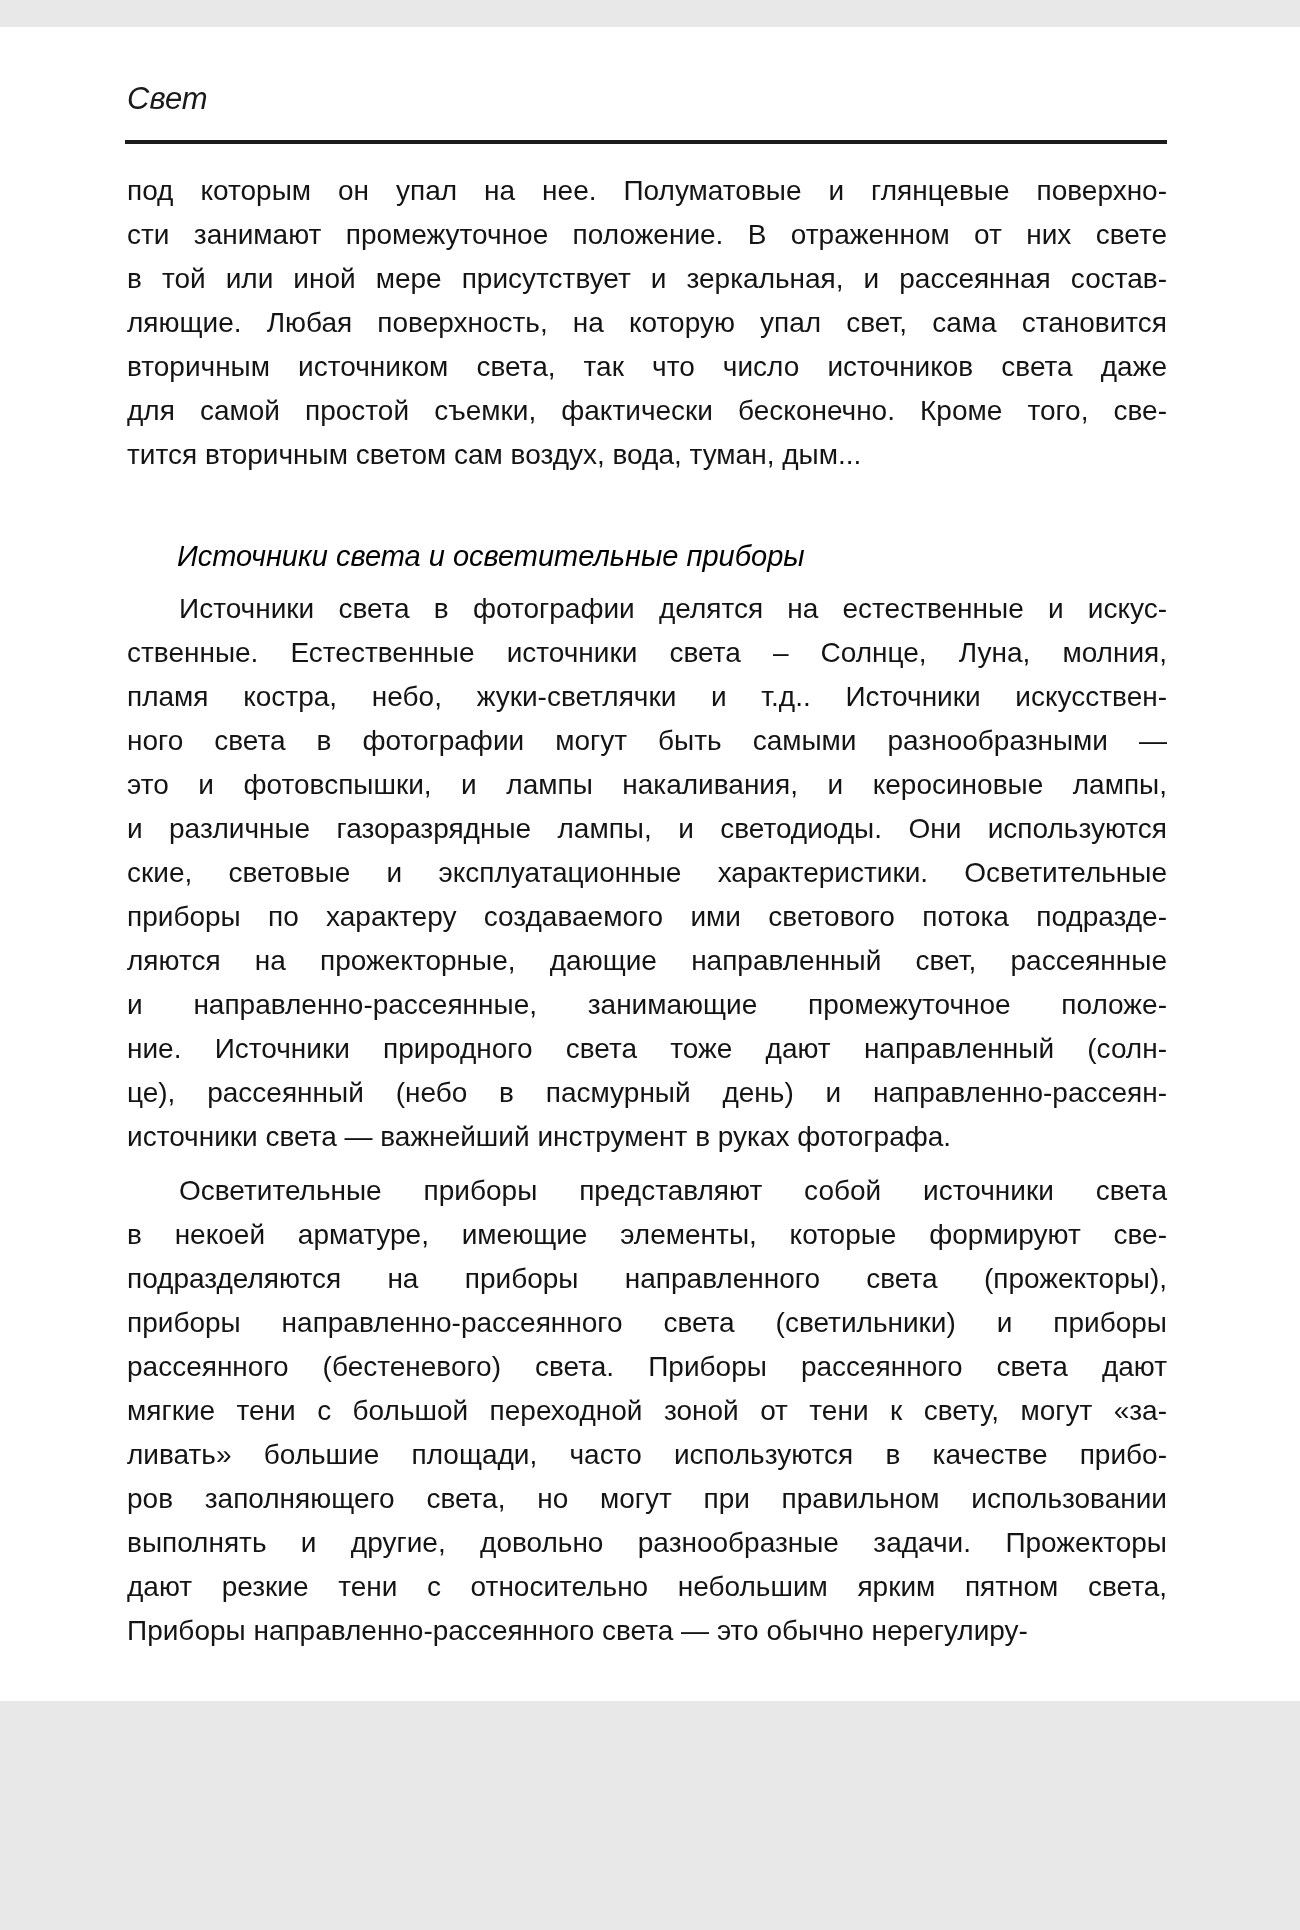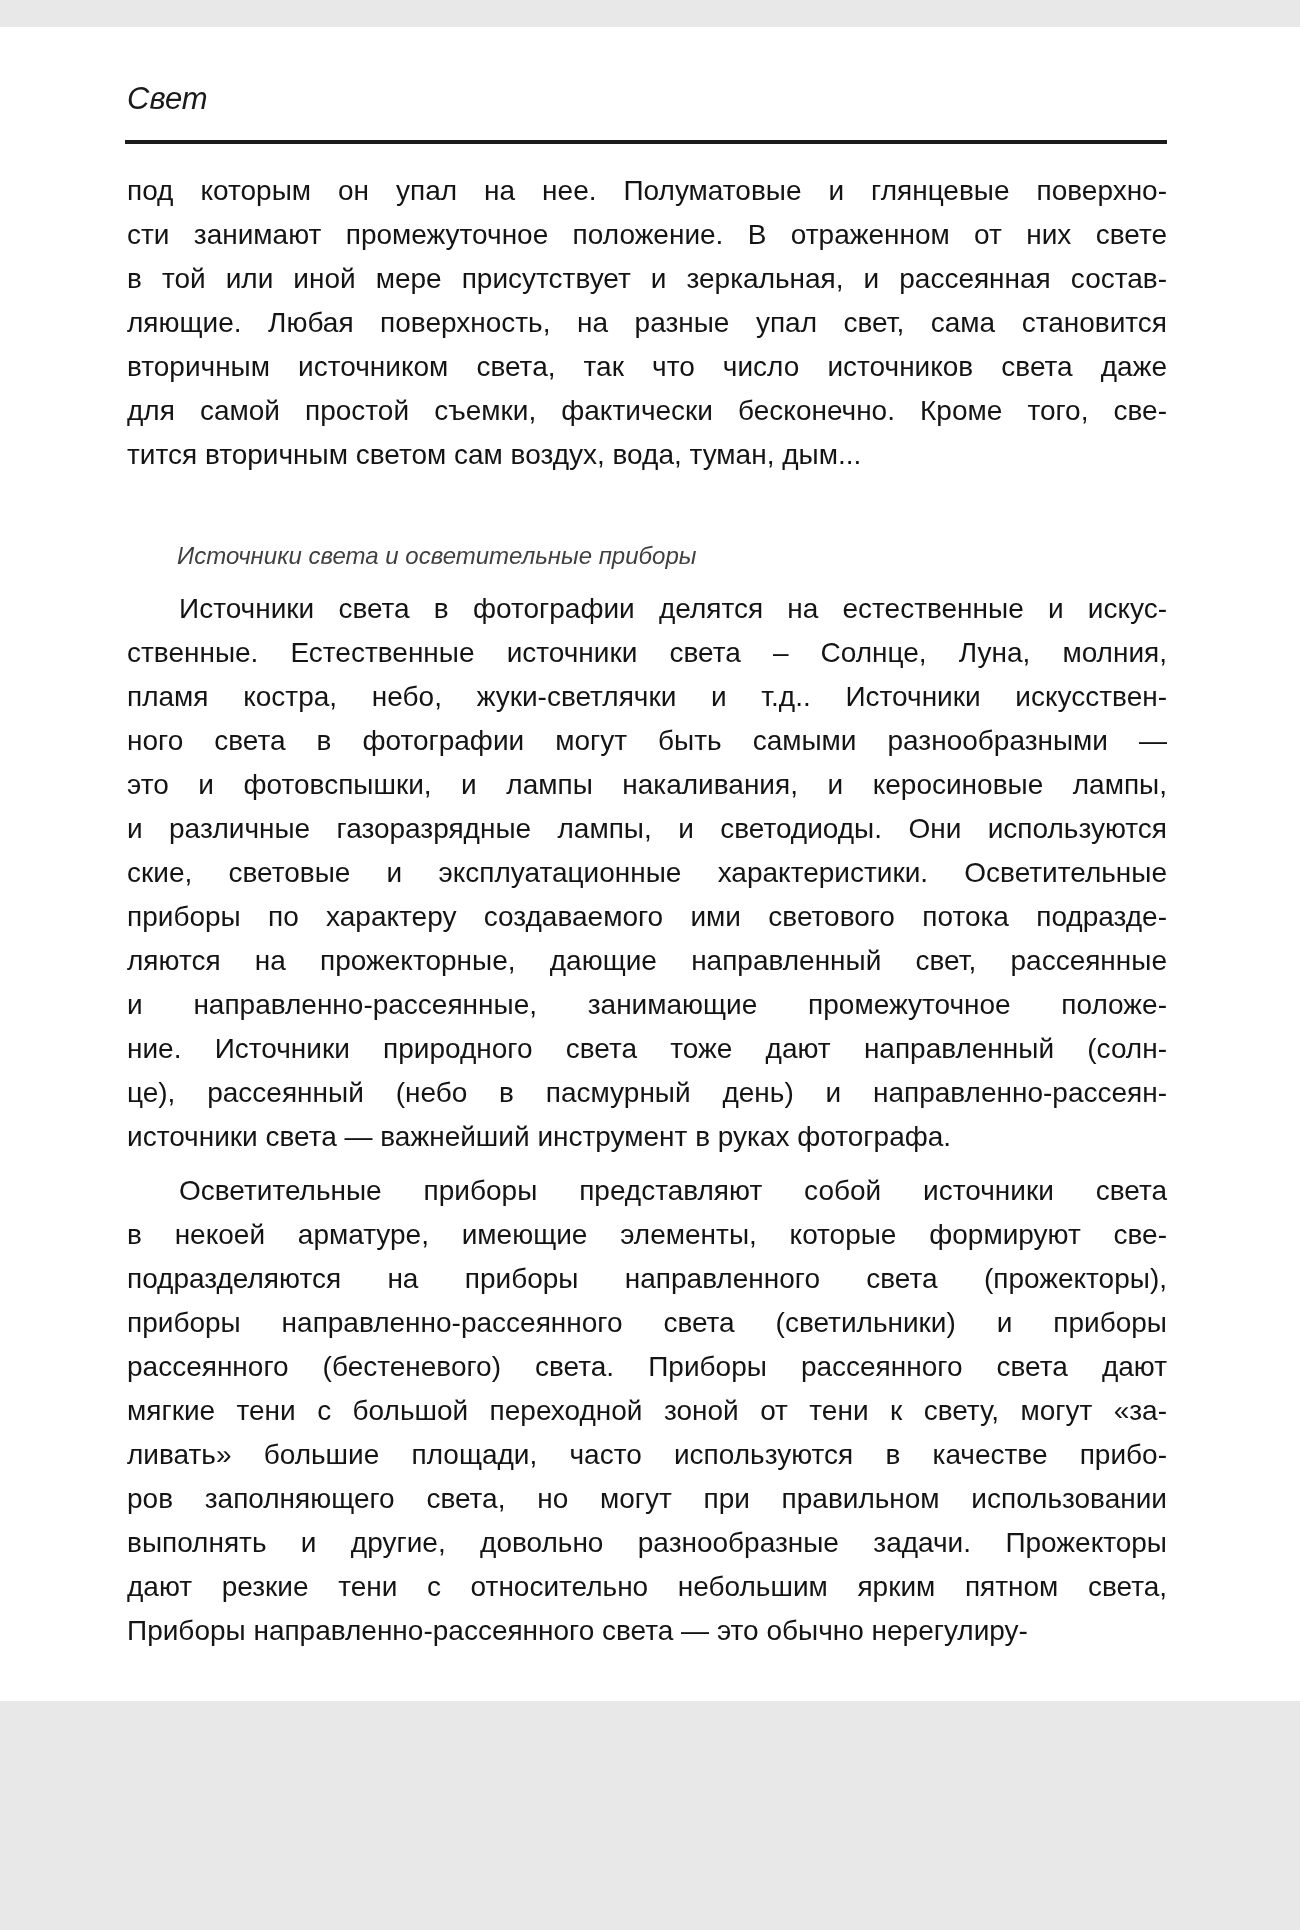--- a/index.html
+++ b/index.html
@@ -55,23 +55,23 @@
     text-indent: 52px;
   }
   .para + .para {
     margin-top: 10px;
   }
   .heading {
     margin-top: 57px;
     margin-bottom: 9px;
     padding-left: 50px;
     font-style: italic;
-    font-size: 24px;
+    font-size: 29px;
     line-height: 44px;
-    color: #404040;
+    color: #000000;
   }
   .foot-rule {
     position: absolute;
     left: 126px;
     top: 1782px;
     width: 99px;
     height: 3px;
     background: #1c1c1c;
   }
   .page-number {
@@ -89,21 +89,21 @@
 
   <div class="running-head">Свет</div>
 
   <div class="head-rule"></div>
 
   <div class="body-text">
       <div class="para">
         <div class="line">под которым он упал на нее. Полуматовые и глянцевые поверхно-</div>
         <div class="line">сти занимают промежуточное положение. В отраженном от них свете</div>
         <div class="line">в той или иной мере присутствует и зеркальная, и рассеянная состав-</div>
-        <div class="line">ляющие. Любая поверхность, на разные упал свет, сама становится</div>
+        <div class="line">ляющие. Любая поверхность, на которую упал свет, сама становится</div>
         <div class="line">вторичным источником света, так что число источников света даже</div>
         <div class="line">для самой простой съемки, фактически бесконечно. Кроме того, све-</div>
         <div class="line">тится вторичным светом сам воздух, вода, туман, дым...</div>
       </div>
       <div class="heading">Источники света и осветительные приборы</div>
       <div class="para indent">
         <div class="line">Источники света в фотографии делятся на естественные и искус-</div>
         <div class="line">ственные. Естественные источники света – Солнце, Луна, молния,</div>
         <div class="line">пламя костра, небо, жуки-светлячки и т.д.. Источники искусствен-</div>
         <div class="line">ного света в фотографии могут быть самыми разнообразными —</div>

